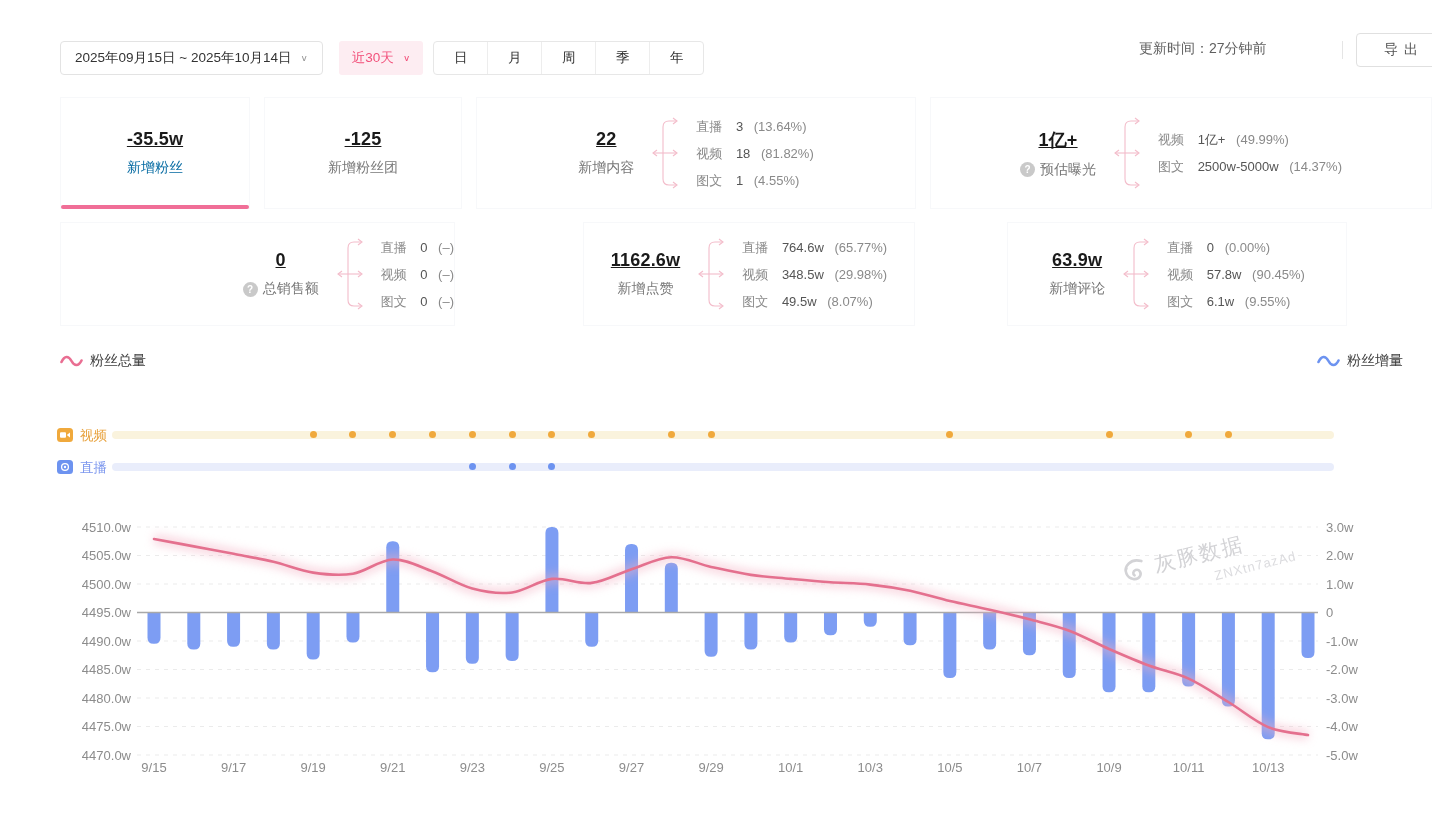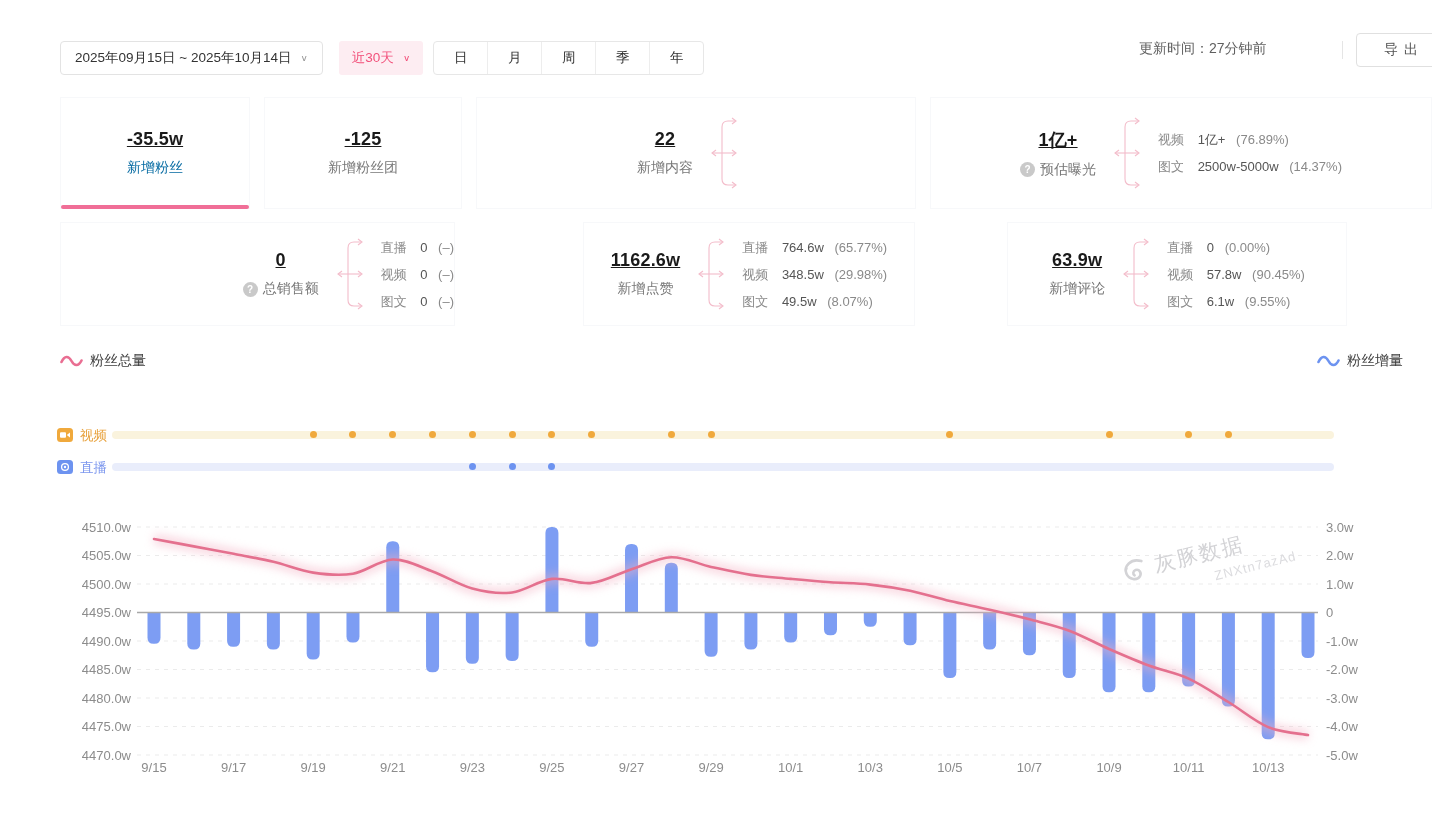--- a/index.html
+++ b/index.html
@@ -130,20 +130,37 @@
             </div>
           </div>
           <svg class="tree" width="30" height="88" viewBox="0 0 30 88">
     <path d="M24 12 H17 Q11 12 11 18 V70 Q11 76 17 76 H24" fill="none" stroke="#f3bcca" stroke-width="1.1"></path>
     <path d="M1 44 H24" fill="none" stroke="#f3bcca" stroke-width="1.1"></path>
     <path d="M21 9 L25 12 L21 15" fill="none" stroke="#f3bcca" stroke-width="1.1"></path>
     <path d="M21 41 L25 44 L21 47" fill="none" stroke="#f3bcca" stroke-width="1.1"></path>
     <path d="M21 73 L25 76 L21 79" fill="none" stroke="#f3bcca" stroke-width="1.1"></path>
     <path d="M5 41 L1 44 L5 47" fill="none" stroke="#f3bcca" stroke-width="1.1"></path>
   </svg>
+          <div class="brows">
+            <div class="brow">
+           <span class="bname">直播</span>
+           <span class="bval">3</span>
+           <span class="bpct">(13.64%)</span>
+         </div>
+            <div class="brow">
+           <span class="bname">视频</span>
+           <span class="bval">18</span>
+           <span class="bpct">(81.82%)</span>
+         </div>
+            <div class="brow">
+           <span class="bname">图文</span>
+           <span class="bval">1</span>
+           <span class="bpct">(4.55%)</span>
+         </div>
+          </div>
         </div>
         <div class="card" style="flex: 1 1 0%; margin-left: 14px;">
           <div class="vblock">
       <div class="vnum">1亿+</div>
       <div class="vlabel">
               <span class="help-ic">?</span>
               <span>预估曝光</span>
             </div>
           </div>
           <svg class="tree" width="30" height="88" viewBox="0 0 30 88">
@@ -151,21 +168,21 @@
     <path d="M1 44 H24" fill="none" stroke="#f3bcca" stroke-width="1.1"></path>
     <path d="M21 9 L25 12 L21 15" fill="none" stroke="#f3bcca" stroke-width="1.1"></path>
     <path d="M21 41 L25 44 L21 47" fill="none" stroke="#f3bcca" stroke-width="1.1"></path>
     <path d="M21 73 L25 76 L21 79" fill="none" stroke="#f3bcca" stroke-width="1.1"></path>
     <path d="M5 41 L1 44 L5 47" fill="none" stroke="#f3bcca" stroke-width="1.1"></path>
   </svg>
           <div class="brows">
             <div class="brow">
            <span class="bname">视频</span>
            <span class="bval">1亿+</span>
-           <span class="bpct">(76.89%)</span>
+           <span class="bpct">(49.99%)</span>
          </div>
             <div class="brow">
            <span class="bname">图文</span>
            <span class="bval">2500w-5000w</span>
            <span class="bpct">(14.37%)</span>
          </div>
           </div>
         </div>
       </div>
     <div class="stats-row row2" id="stats-row2">

